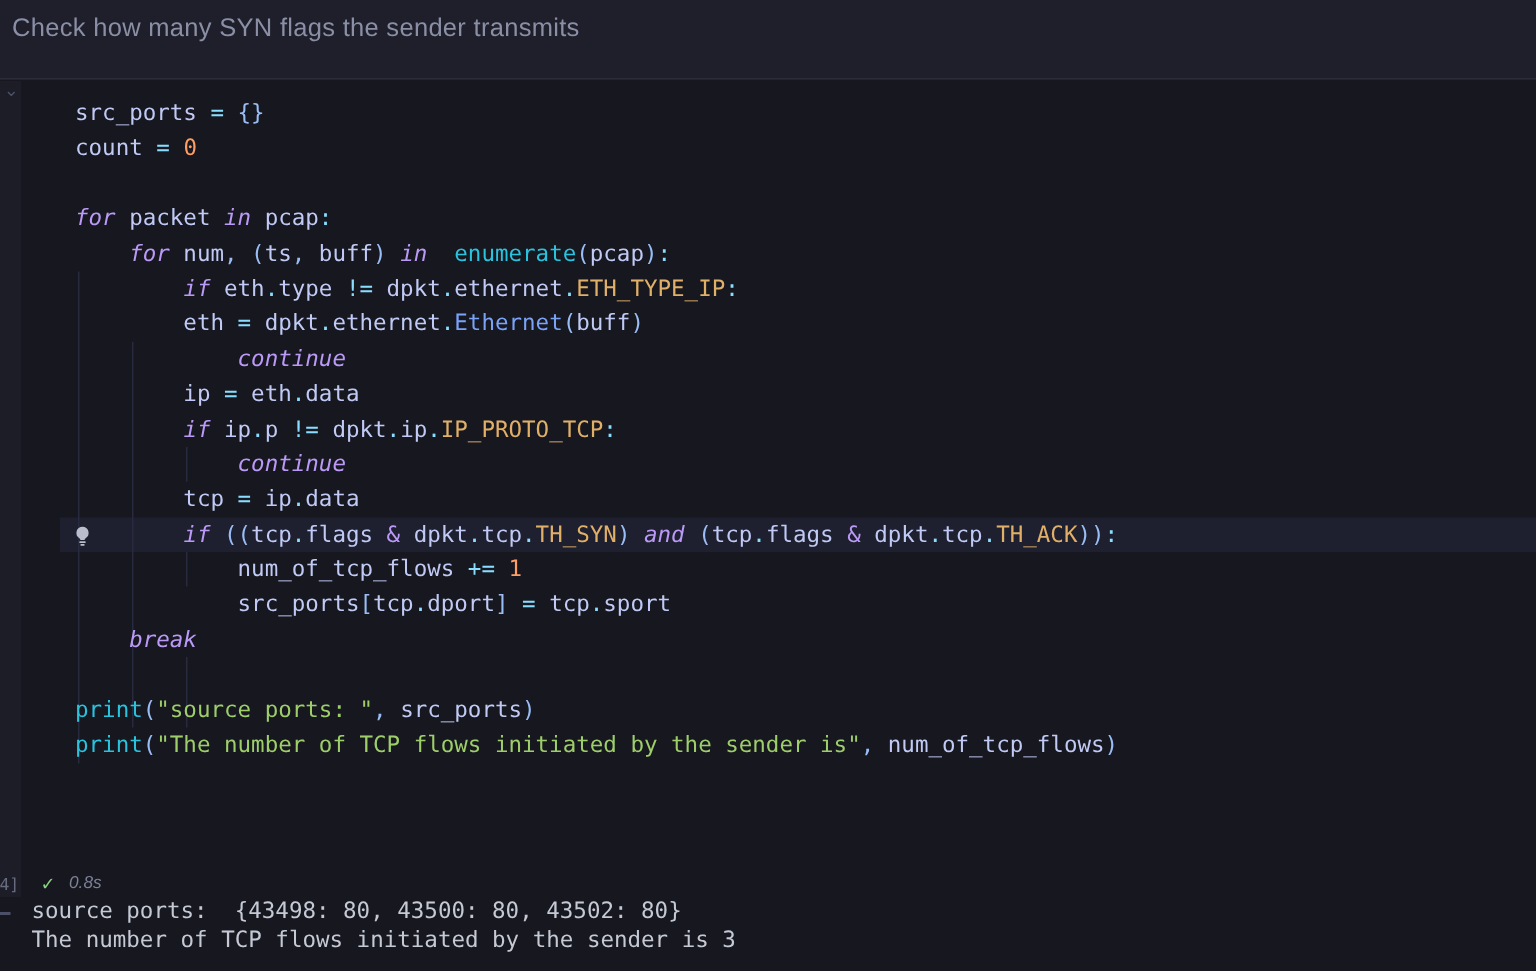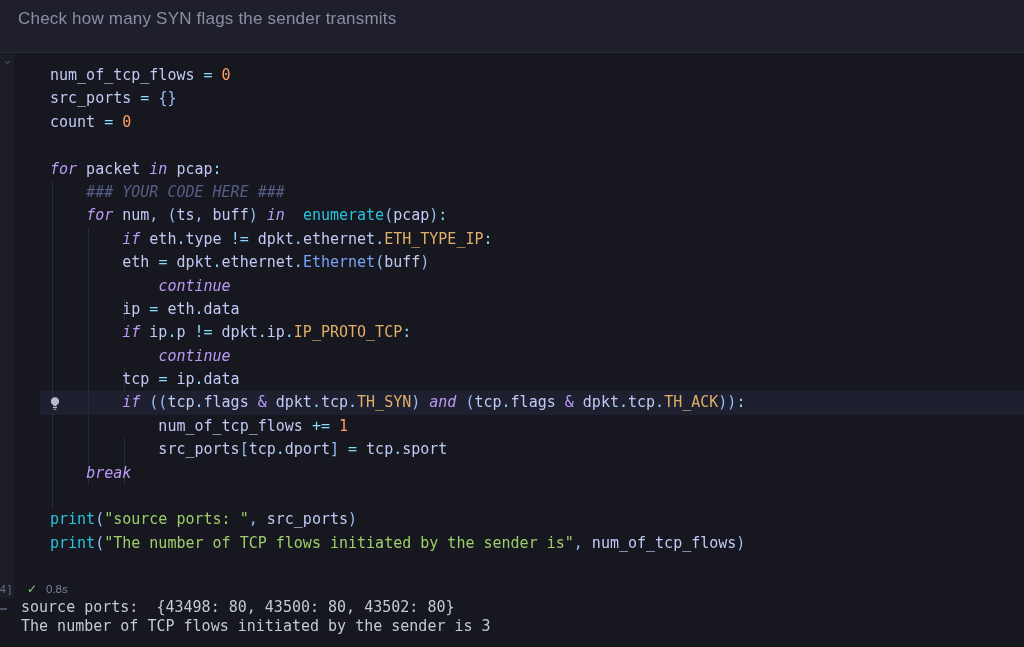--- a/index.html
+++ b/index.html
@@ -10,21 +10,21 @@
     font-family:"DejaVu Sans Mono", monospace;
   }
 
   
   .md-band {
     position:absolute; left:0; top:0; width:1024px; height:53px;
     background:#1e1f2a;
     border-bottom:1px solid #2b2c3a;
   }
   .md-title {
-    position:absolute; left:18px; top:9px;
+    position:absolute; left:8px; top:9px;
     font-family:"Liberation Sans", sans-serif;
     font-size:17px; color:#8a8fa6; letter-spacing:0.2px;
   }
 
   
   .nb-strip {
     position:absolute; left:0; top:54px; width:14px; height:544px;
     background:#1c1d27;
   }
   .chevron {
@@ -79,21 +79,21 @@
     font-size:11px; color:#666b80;
   }
   .exec-check {
     position:absolute; left:27px; top:2px;
     font-size:12px; color:#89d185;
     font-family:"DejaVu Sans", sans-serif;
   }
   .exec-duration {
     position:absolute; left:46px; top:3px;
     font-family:"Liberation Sans", sans-serif;
-    font-size:11.5px; color:#7c8196;
+    font-size:11.5px; color:#7c8196;font-style:italic;
   }
 
   
   .output-dash {
     position:absolute; left:0; top:608px; width:7px; height:2px;
     background:#4b5068;
   }
   .output { position:absolute; left:21px; top:598px; right:0; }
   .out-line {
     height:18.6px; line-height:18.6px;
@@ -110,26 +110,24 @@
 <div class="nb-strip"></div>
 <div class="chevron">⌄</div>
 
 <div class="editor">
   <div class="guide g1"></div>
   <div class="guide g2"></div>
   <div class="guide g3a"></div>
   <div class="guide g3b"></div>
   <div class="guide g3c"></div>
   <div id="code-lines">
-      <div class="line"><span class="tv">num_of_tcp_flows </span><span class="to">= </span><span class="tn">0</span></div>
       <div class="line"><span class="tv">src_ports </span><span class="to">= </span><span class="tp">{}</span></div>
       <div class="line"><span class="tv">count </span><span class="to">= </span><span class="tn">0</span></div>
       <div class="line"></div>
       <div class="line"><span class="tk">for</span><span class="tv"> packet </span><span class="tk">in</span><span class="tv"> pcap</span><span class="to">:</span></div>
-      <div class="line"><span class="tv">    </span><span class="tcm">### YOUR CODE HERE ###</span></div>
       <div class="line"><span class="tv">    </span><span class="tk">for</span><span class="tv"> num</span><span class="tp">, </span><span class="tp">(</span><span class="tv">ts</span><span class="tp">, </span><span class="tv">buff</span><span class="tp">) </span><span class="tk">in</span><span class="tv">  </span><span class="tf">enumerate</span><span class="tp">(</span><span class="tv">pcap</span><span class="tp">)</span><span class="to">:</span></div>
       <div class="line"><span class="tv">        </span><span class="tk">if</span><span class="tv"> eth</span><span class="td">.</span><span class="tv">type </span><span class="to">!= </span><span class="tv">dpkt</span><span class="td">.</span><span class="tv">ethernet</span><span class="td">.</span><span class="tc">ETH_TYPE_IP</span><span class="to">:</span></div>
       <div class="line"><span class="tv">        eth </span><span class="to">= </span><span class="tv">dpkt</span><span class="td">.</span><span class="tv">ethernet</span><span class="td">.</span><span class="tcl">Ethernet</span><span class="tp">(</span><span class="tv">buff</span><span class="tp">)</span></div>
       <div class="line"><span class="tv">            </span><span class="tk">continue</span></div>
       <div class="line"><span class="tv">        ip </span><span class="to">= </span><span class="tv">eth</span><span class="td">.</span><span class="tv">data</span></div>
       <div class="line"><span class="tv">        </span><span class="tk">if</span><span class="tv"> ip</span><span class="td">.</span><span class="tv">p </span><span class="to">!= </span><span class="tv">dpkt</span><span class="td">.</span><span class="tv">ip</span><span class="td">.</span><span class="tc">IP_PROTO_TCP</span><span class="to">:</span></div>
       <div class="line"><span class="tv">            </span><span class="tk">continue</span></div>
       <div class="line"><span class="tv">        tcp </span><span class="to">= </span><span class="tv">ip</span><span class="td">.</span><span class="tv">data</span></div>
       <div class="line hl"><span class="tv">        </span><span class="tk">if</span><span class="tv"> </span><span class="tp">((</span><span class="tv">tcp</span><span class="td">.</span><span class="tv">flags </span><span class="ta">&amp; </span><span class="tv">dpkt</span><span class="td">.</span><span class="tv">tcp</span><span class="td">.</span><span class="tc">TH_SYN</span><span class="tp">)</span><span class="tv"> </span><span class="tk">and</span><span class="tv"> </span><span class="tp">(</span><span class="tv">tcp</span><span class="td">.</span><span class="tv">flags </span><span class="ta">&amp; </span><span class="tv">dpkt</span><span class="td">.</span><span class="tv">tcp</span><span class="td">.</span><span class="tc">TH_ACK</span><span class="tp">))</span><span class="to">:</span><span class="bulb"><svg width="14" height="15" viewBox="0 0 14 15">
             <path d="M7 1.2a4.1 4.1 0 0 0-2.1 7.6c.4.3.7.8.7 1.2h2.8c0-.4.3-.9.7-1.2A4.1 4.1 0 0 0 7 1.2z" fill="#b9bdcc"></path>

